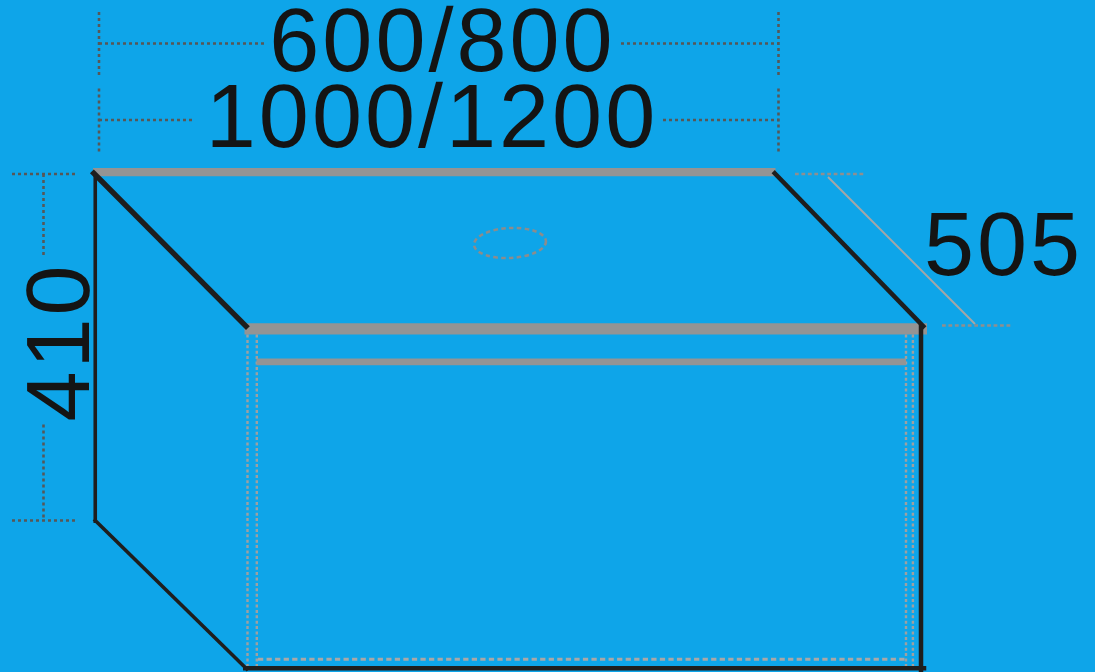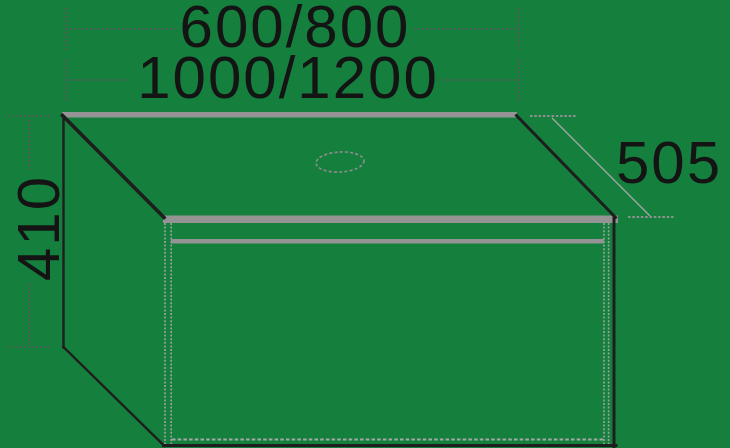--- a/index.html
+++ b/index.html
@@ -1,20 +1,20 @@
 <!DOCTYPE html>
 <html><head>
 <meta charset="utf-8">
 <style>
   html, body { margin: 0; padding: 0; background: #ffffff; }
   .stage {
     position: relative;
     width: 730px;
     height: 448px;
-    background: #15803d;
+    background: #0ea5e9;
     overflow: hidden;
   }
   svg { display: block; }
   .dim-text {
     font-family: "Liberation Sans", sans-serif;
     font-size: 60px;
     font-weight: 400;
     letter-spacing: 2px;
     fill: #141414;
   }

